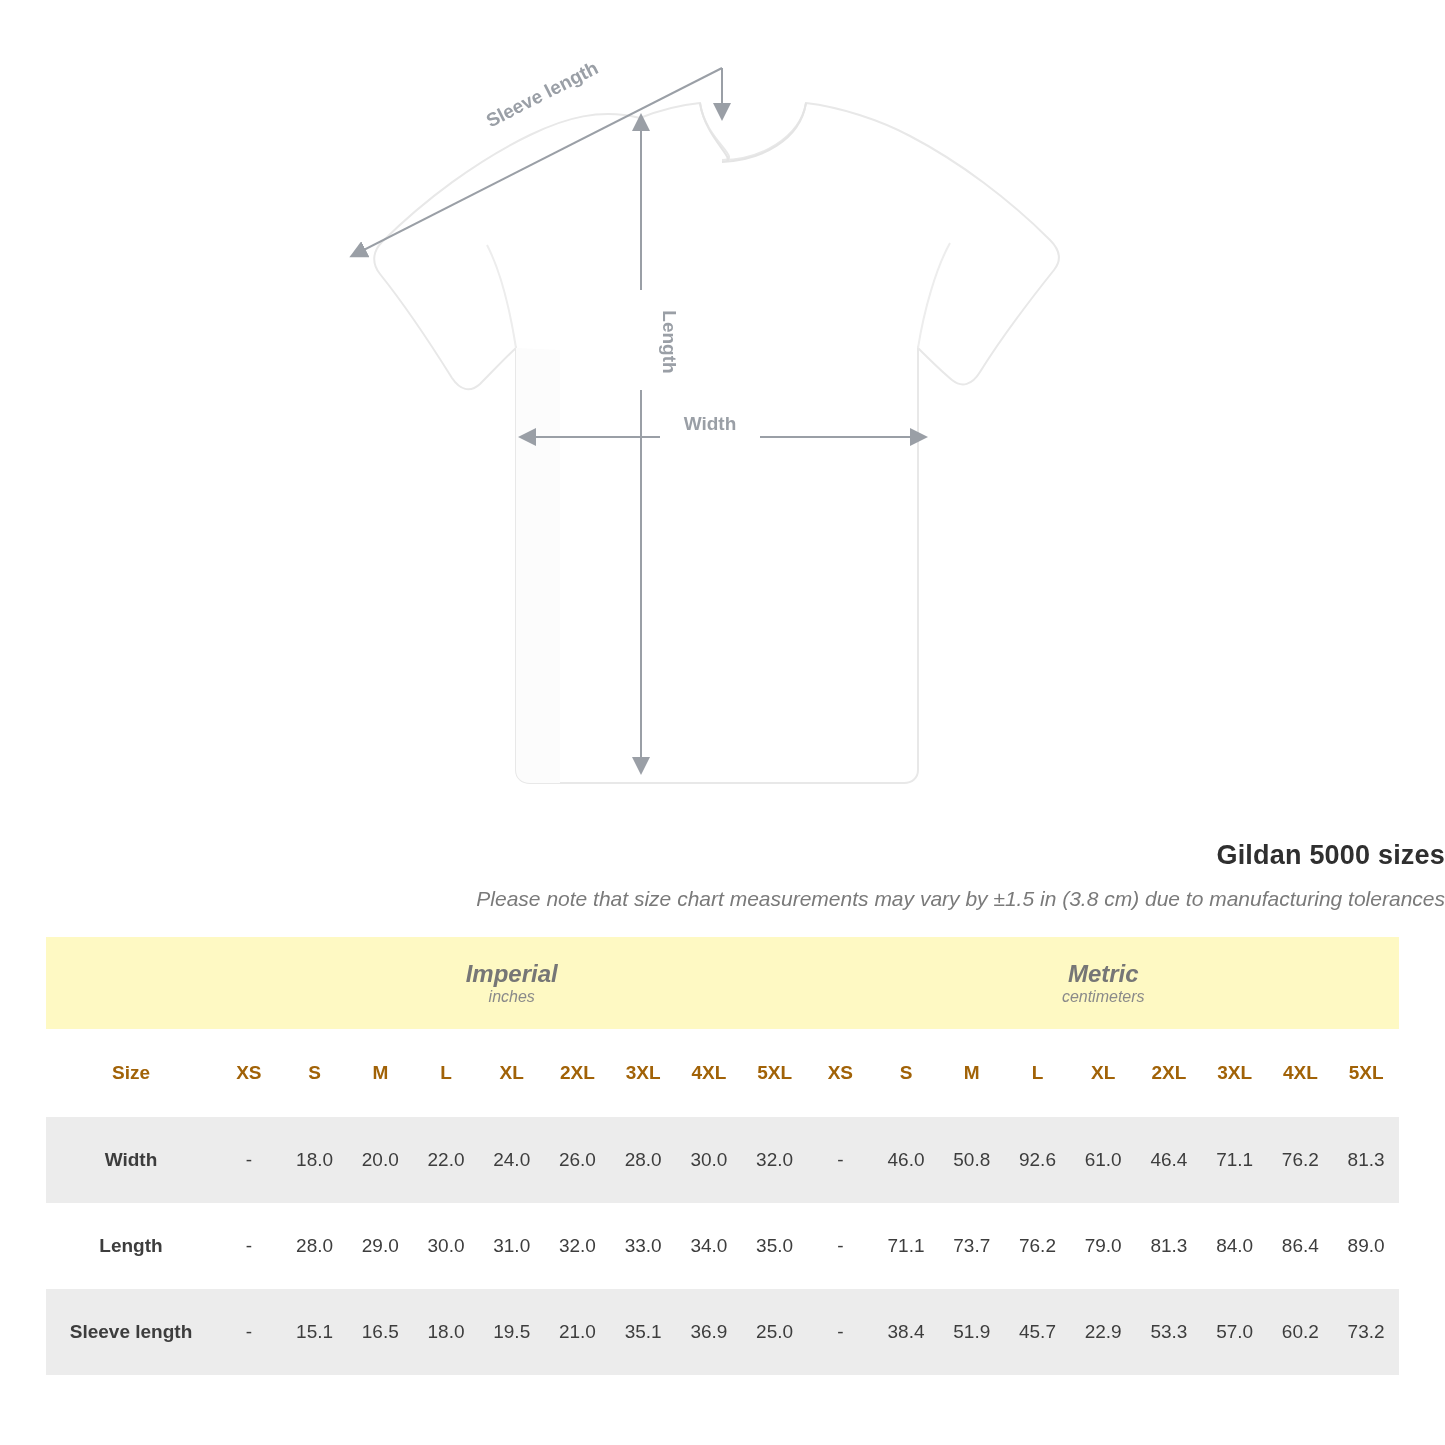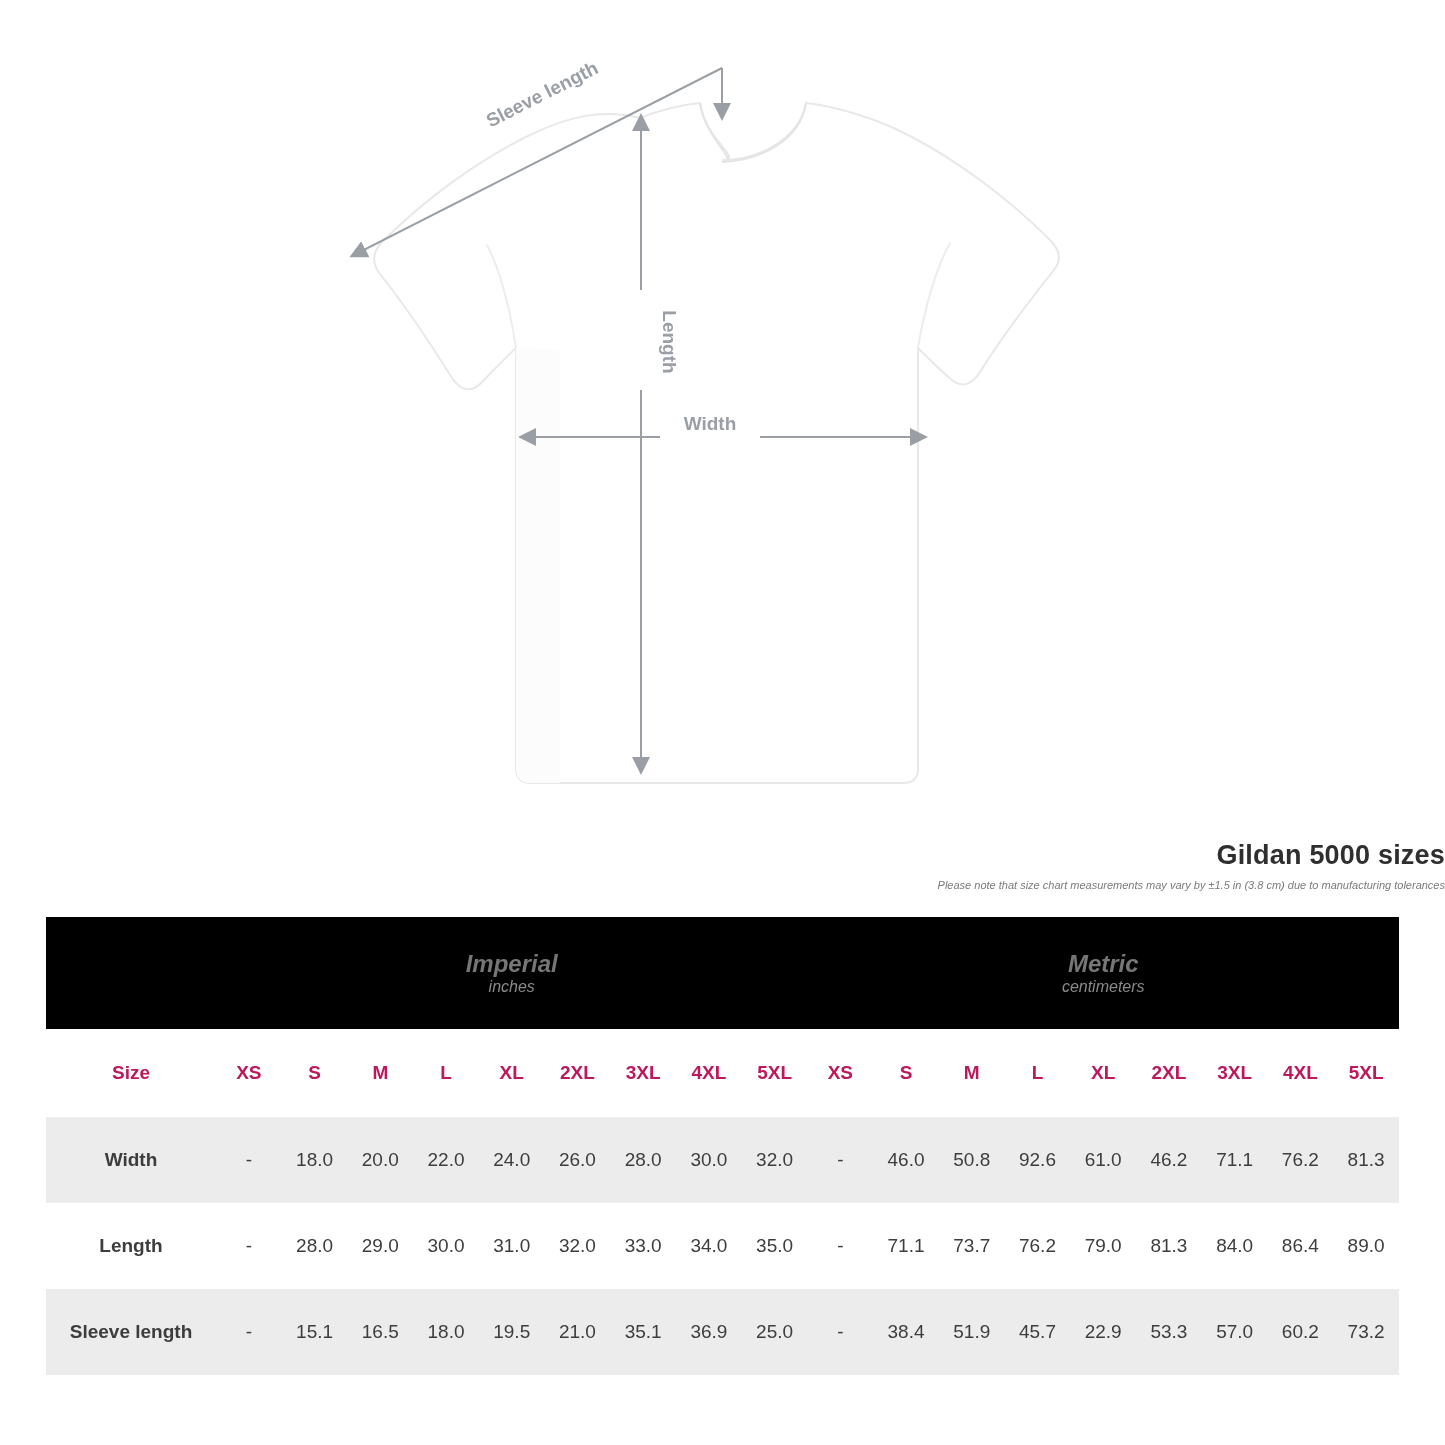--- a/index.html
+++ b/index.html
@@ -39,22 +39,22 @@
     text-align: right;
     margin-top: 10px;
   }
   .chart-title {
     font-size: 27px;
     font-weight: bold;
     color: #2f2f2f;
     letter-spacing: 0.2px;
   }
   .chart-note {
-    margin-top: 8px;
-    font-size: 11px;
+    margin-top: 16px;
+    font-size: 21px;
     font-style: italic;
     color: #7a7a7a;
   }
 
   
   .table-wrap {
     margin-top: 26px;
     padding: 0 46px;
     box-sizing: border-box;
   }
@@ -64,43 +64,43 @@
     table-layout: fixed;
   }
   table.size-table td,
   table.size-table th {
     border: none;
     text-align: center;
     vertical-align: middle;
   }
 
   .unit-row td {
-    background: #000000;
-    height: 112px;
+    background: #fef9c3;
+    height: 92px;
     padding: 0;
   }
   .unit-name {
     font-size: 24px;
     font-weight: bold;
     font-style: italic;
     color: #767676;
     line-height: 1.15;
   }
   .unit-sub {
     font-size: 16px;
     font-style: italic;
     color: #8a8a8a;
     margin-top: 0;
   }
 
   .head-row td {
     height: 86px;
     font-size: 19px;
     font-weight: bold;
-    color: #be185d;
+    color: #a16207;
     background: #ffffff;
   }
   .head-row td.rowlabel {
     font-size: 19px;
   }
 
   .data-row td {
     height: 84px;
     font-size: 19px;
     color: #3d3d3d;
@@ -243,21 +243,21 @@
           <td>24.0</td>
           <td>26.0</td>
           <td>28.0</td>
           <td>30.0</td>
           <td>32.0</td>
           <td>-</td>
           <td>46.0</td>
           <td>50.8</td>
           <td>92.6</td>
           <td>61.0</td>
-          <td>46.2</td>
+          <td>46.4</td>
           <td>71.1</td>
           <td>76.2</td>
           <td>81.3</td>
         </tr>
 
         <tr class="data-row plain">
           <td class="rowlabel">Length</td>
           <td>-</td>
           <td>28.0</td>
           <td>29.0</td>

